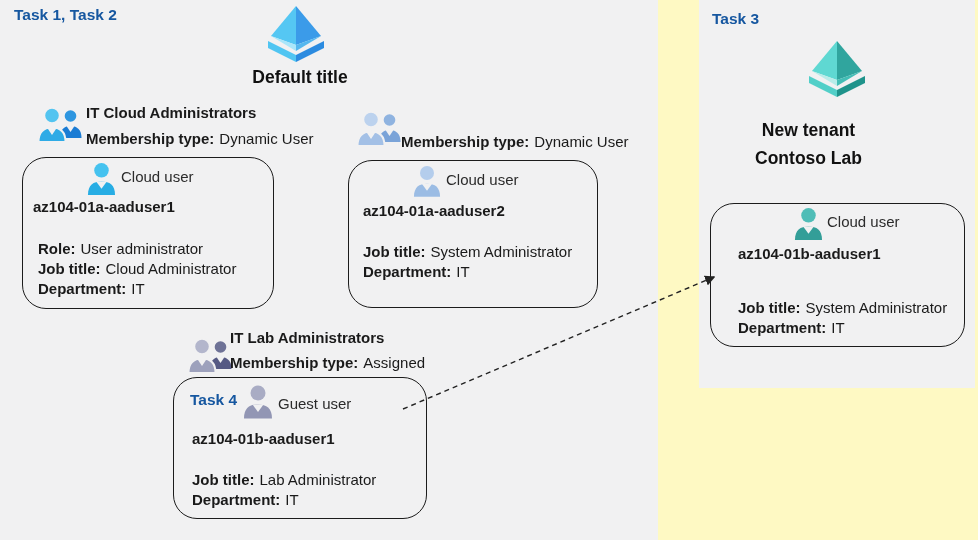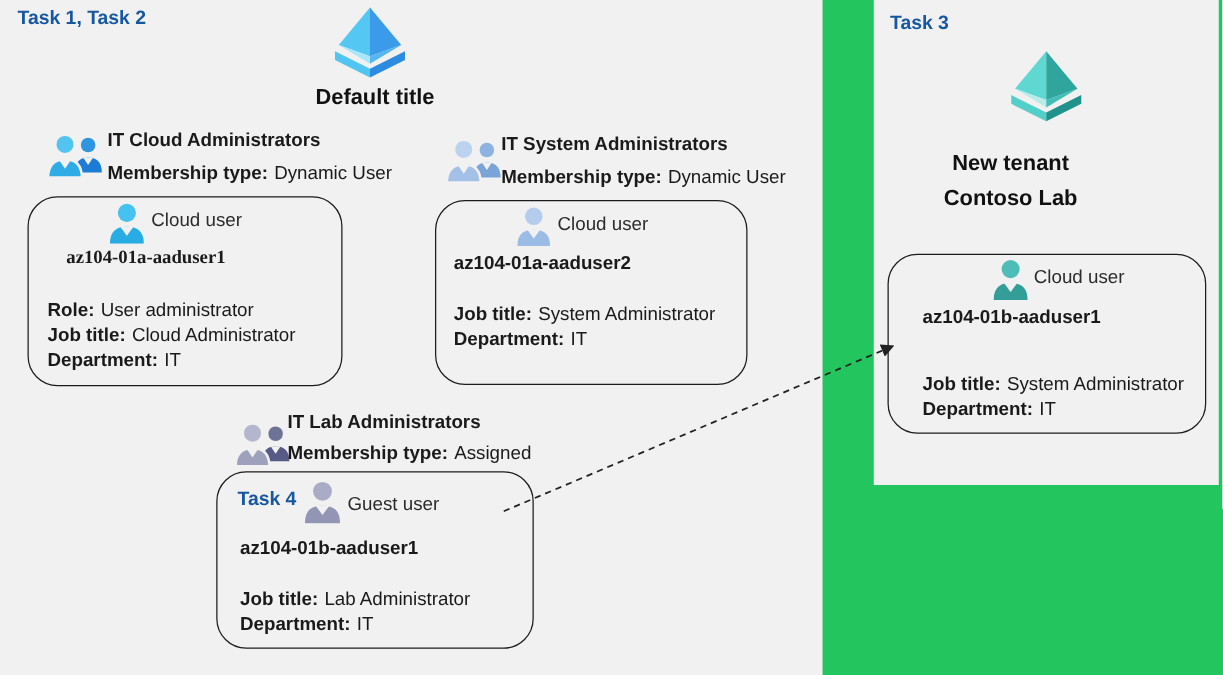--- a/index.html
+++ b/index.html
@@ -1,17 +1,17 @@
 <!DOCTYPE html>
 <html><head>
 <meta charset="utf-8">
 <style>
   html,body{margin:0;padding:0;background:#ffffff;}
   .canvas{
-    position:relative;width:978px;height:540px;background:#22c55e;
+    position:relative;width:978px;height:540px;background:#fef9c3;
     font-family:"Liberation Sans",sans-serif;color:#1a1a1a;overflow:hidden;
   }
   .panel{position:absolute;background:#f1f1f2;}
   .abs{position:absolute;}
   .task{font-weight:bold;font-size:15.5px;color:#1657a0;}
   .grp-title{font-weight:bold;font-size:15px;white-space:nowrap;}
   .line{font-size:15px;line-height:20px;white-space:nowrap;}
   .lbl{font-weight:bold;}
   .val{margin-left:5px;}
   .tenant-title{font-weight:bold;font-size:17.5px;text-align:center;white-space:nowrap;color:#111;}
@@ -61,21 +61,21 @@
 
   <div class="card" style="left:22px;top:157px;width:250px;height:150px;">
     <div class="abs" style="left:64px;top:4px;">
       <svg width="29" height="33" viewBox="0 0 30 34">
         <circle cx="15" cy="8.5" r="7.5" fill="#45c2ef"></circle>
         <path d="M1 34 C1 23.5 6.5 20 15 20 C23.5 20 29 23.5 29 34 Z" fill="#27ade4"></path>
         <path d="M9.5 20 L20.5 20 L15 27.5 Z" fill="#f1f1f2"></path>
       </svg>
     </div>
     <div class="abs user-type" style="left:98px;top:10px;">Cloud user</div>
-    <div class="abs user-name" style="left:30px;top:40px;font-family:Liberation Serif, serif;">az104-01a-aaduser1</div>
+    <div class="abs user-name" style="left:10px;top:40px;">az104-01a-aaduser1</div>
     <div class="abs line" style="left:15px;top:81px;">
       <span class="lbl">Role:</span><span class="val">User administrator</span>
     </div>
     <div class="abs line" style="left:15px;top:101px;">
       <span class="lbl">Job title:</span><span class="val">Cloud Administrator</span>
     </div>
     <div class="abs line" style="left:15px;top:121px;">
       <span class="lbl">Department:</span><span class="val">IT</span>
     </div>
   </div>
@@ -83,21 +83,20 @@
   <div class="abs" style="left:357px;top:109px;">
     <svg width="44" height="38" viewBox="0 0 44 38">
       <circle cx="32.5" cy="11" r="5.8" fill="#8fb3e0"></circle>
       <path d="M22 33 C22 24 26.5 21 32.5 21 C38.5 21 43.5 24 43.5 33 Z" fill="#7aa3d8"></path>
       <path d="M28.5 21 L36.5 21 L32.5 27 Z" fill="#f1f1f2"></path>
       <circle cx="14" cy="10.5" r="7.8" fill="#bcd2ee" stroke="#f1f1f2" stroke-width="2"></circle>
       <path d="M0.5 37 C0.5 26 6.5 22.5 14 22.5 C21.5 22.5 27.5 26 27.5 37 Z" fill="#a3c0e6" stroke="#f1f1f2" stroke-width="2"></path>
       <path d="M9 22.5 L19 22.5 L14 30 Z" fill="#f1f1f2"></path>
     </svg>
   </div>
-  <div class="abs grp-title" style="left:401px;top:107px;">IT System Administrators</div>
   <div class="abs line" style="left:401px;top:132px;">
     <span class="lbl">Membership type:</span><span class="val">Dynamic User</span>
   </div>
 
   <div class="card" style="left:348px;top:160px;width:248px;height:146px;">
     <div class="abs" style="left:64px;top:4px;">
       <svg width="28" height="32" viewBox="0 0 30 34">
         <circle cx="15" cy="8.5" r="7.5" fill="#b4cdec"></circle>
         <path d="M1 34 C1 23.5 6.5 20 15 20 C23.5 20 29 23.5 29 34 Z" fill="#9bbce4"></path>
         <path d="M9.5 20 L20.5 20 L15 27.5 Z" fill="#f1f1f2"></path>

